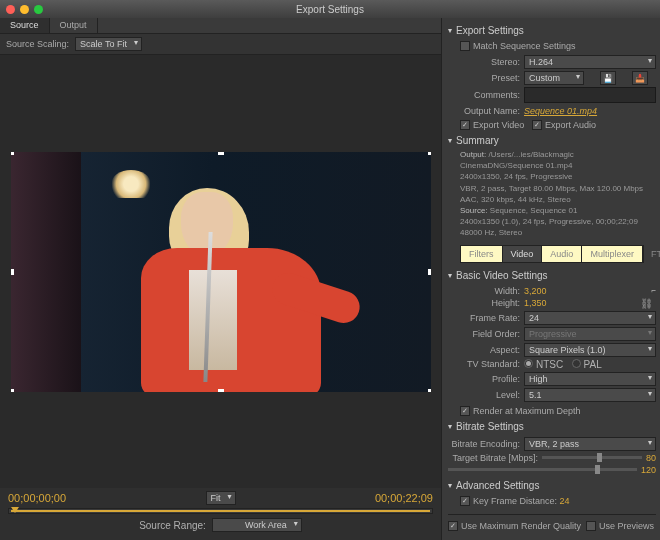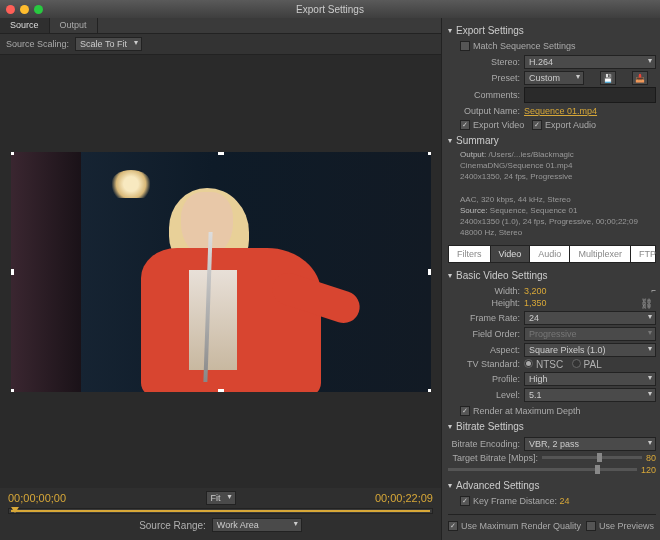--- a/index.html
+++ b/index.html
@@ -5,21 +5,21 @@
 * { margin: 0; padding: 0; box-sizing: border-box; font-family: "Lucida Grande", Arial, sans-serif; }
 body { background: #3a3a3a; color: #b0b0b0; font-size: 10px; width: 660px; height: 540px; overflow: hidden; }
 .titlebar { height: 18px; background: linear-gradient(#5a5a5a,#3e3e3e); display: flex; align-items: center; position: relative; }
 .traffic { display: flex; gap: 5px; margin-left: 6px; }
 .dot { width: 9px; height: 9px; border-radius: 50%; }
 .dot.red { background: #ff5f57; }
 .dot.yellow { background: #ffbd2e; }
 .dot.green { background: #28c940; }
 .titlebar-title { position: absolute; left: 50%; transform: translateX(-50%); color: #ccc; font-size: 10px; }
 .main { display: flex; height: calc(100% - 18px); }
-.left { flex: 1; background: #ffffff; display: flex; flex-direction: column; border-right: 1px solid #222; }
+.left { flex: 1; background: #ffffff; display: flex; flex-direction: column; border-right: 1px solid #222; text-align: right; }
 .tabs { display: flex; background: #3a3a3a; border-bottom: 1px solid #222; height: 16px; }
 .tab { padding: 2px 10px; font-size: 9px; color: #aaa; border-right: 1px solid #222; cursor: pointer; }
 .tab.active { background: #2f2f2f; color: #ddd; }
 .scaling-row { display: flex; align-items: center; padding: 3px 6px; gap: 6px; background: #333; border-bottom: 1px solid #222; }
 .scaling-row label { font-size: 9px; color: #aaa; }
 .dropdown { background: #4a4a4a; border: 1px solid #222; color: #ccc; font-size: 9px; padding: 1px 14px 1px 4px; position: relative; min-width: 60px; }
 .dropdown::after { content: "▾"; position: absolute; right: 3px; top: 0; font-size: 8px; }
 .preview-area { flex: 1; background: #2a2a2a; display: flex; align-items: center; justify-content: center; position: relative; }
 .preview-img { width: 420px; height: 240px; background: #111; position: relative; overflow: hidden; }
 .bg-wall { position: absolute; inset: 0; background: linear-gradient(90deg,#1a2838 0%,#0e1b28 48%,#121a24 100%); }
@@ -51,24 +51,24 @@
 .right::-webkit-scrollbar { width: 6px; } .right::-webkit-scrollbar-thumb { background: #555; }
 .section-hdr { color: #ccc; font-size: 10px; padding: 3px 0; display: flex; align-items: center; gap: 4px; }
 .section-hdr::before { content: "▾"; font-size: 8px; }
 .row { display: flex; align-items: center; margin: 2px 0; gap: 4px; }
 .row .lbl { flex: 0 0 72px; text-align: right; font-size: 9px; color: #aaa; }
 .row .val { flex: 1; }
 .checkbox { width: 10px; height: 10px; background: #555; border: 1px solid #222; display: inline-flex; align-items: center; justify-content: center; font-size: 7px; color: #ccc; margin-right: 3px; }
 .chk-row { display: flex; align-items: center; font-size: 9px; color: #aaa; padding: 2px 0 2px 12px; }
 .icon-btn { width: 16px; height: 14px; background: #4a4a4a; border: 1px solid #222; display: inline-flex; align-items: center; justify-content: center; font-size: 8px; color: #aaa; }
 .text-field { background: #2a2a2a; border: 1px solid #1a1a1a; color: #ccc; font-size: 9px; padding: 2px 4px; width: 100%; }
-.output-name { color: #d8a838; font-size: 9px; text-decoration: underline; }
+.output-name { color: #d8a838; font-size: 9px; text-decoration: underline; font-style: italic; }
 .summary-block { font-size: 8px; color: #999; padding-left: 12px; line-height: 1.4; }
 .summary-block b { color: #bbb; font-weight: normal; }
-.subtabs { display: flex; background: #ffffff; margin: 6px 0 4px; border: 1px solid #222; }
+.subtabs { display: flex; background: #fef9c3; margin: 6px 12px 4px; border: 1px solid #222; }
 .subtab { padding: 3px 8px; font-size: 9px; color: #888; border-right: 1px solid #222; }
 .subtab.active { background: #444; color: #ddd; }
 .orange-val { color: #d8a838; font-size: 9px; }
 .link-icon { font-size: 10px; color: #aaa; padding: 0 3px; }
 .radio { width: 9px; height: 9px; border-radius: 50%; border: 1px solid #666; display: inline-block; margin-right: 3px; background: #333; }
 .radio.sel::after { content: ""; display: block; width: 5px; height: 5px; background: #aaa; border-radius: 50%; margin: 1px; }
 .slider-row { display: flex; align-items: center; gap: 4px; }
 .slider-track { flex: 1; height: 3px; background: #555; position: relative; }
 .slider-thumb { position: absolute; top: -3px; width: 5px; height: 9px; background: #888; }
 .bottom-opts { border-top: 1px solid #222; margin-top: 6px; padding-top: 4px; }
@@ -164,21 +164,21 @@
       </div>
     <div class="row">
         <div class="lbl">Output Name:</div>
         <div class="val"><span class="output-name">Sequence 01.mp4</span></div>
       </div>
     <div class="chk-row"><span class="checkbox">✓</span><span>Export Video</span>&nbsp;&nbsp;&nbsp;<span class="checkbox">✓</span><span>Export Audio</span></div>
     <div class="section-hdr">Summary</div>
     <div class="summary-block">
       <b>Output:</b> <span>/Users/...ies/Blackmagic CinemaDNG/Sequence 01.mp4</span><br>
       <span>2400x1350, 24 fps, Progressive</span><br>
-      <br>
+      <span>VBR, 2 pass, Target 80.00 Mbps, Max 120.00 Mbps</span><br>
       <span>AAC, 320 kbps, 44 kHz, Stereo</span>
     </div>
     <div class="summary-block">
       <b>Source:</b> <span>Sequence, Sequence 01</span><br>
       <span>2400x1350 (1.0), 24 fps, Progressive, 00;00;22;09</span><br>
       <span>48000 Hz, Stereo</span>
     </div>
 
     <div class="subtabs">
       <div class="subtab">Filters</div>

